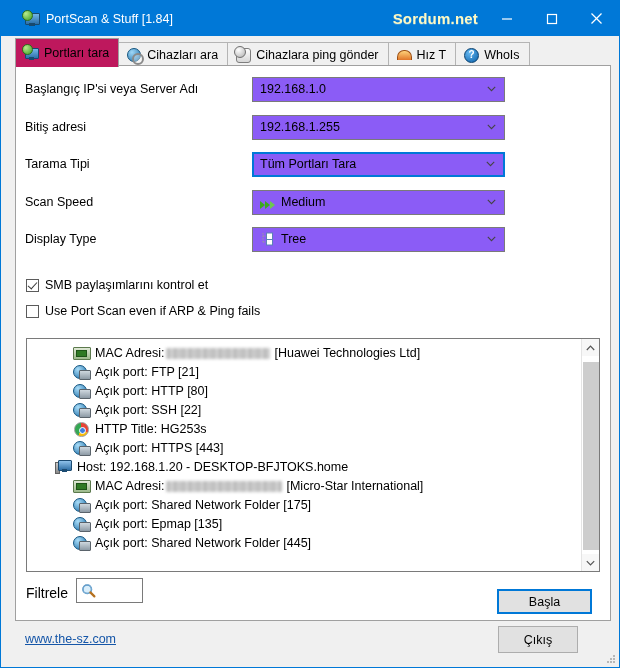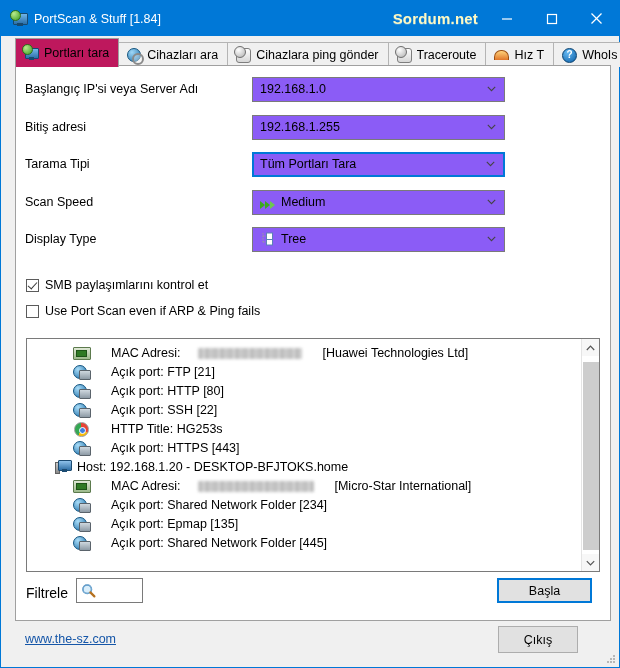--- a/index.html
+++ b/index.html
@@ -13,21 +13,21 @@
   .window{
     position:absolute;left:0;top:0;width:620px;height:668px;
     box-sizing:border-box;
     border:1px solid #0078d7;
     background:#f0f0f0;
   }
   
   .titlebar{
     position:absolute;left:0;top:0;right:0;height:35px;
     background:#0078d7;
-    display:flex;align-items:center;
+    display:flex;align-items:center;padding-left:12px;
   }
   .title-icon{
     width:17px;height:17px;margin-left:9px;margin-right:7px;
     position:relative;flex:none;
   }
   .title-icon .mon{
     position:absolute;left:3px;top:3px;width:13px;height:10px;
     background:linear-gradient(#6fb4e8,#2a6ea8);
     border:1px solid #17496f;border-radius:1px;
   }
@@ -163,21 +163,21 @@
   .res-inner{
     position:absolute;left:0;top:0;right:17px;bottom:0;
     padding:4px 0 0 0;
     overflow:hidden;
   }
   .res-row{
     height:19px;display:flex;align-items:center;
     font-size:12.5px;white-space:nowrap;
   }
   .res-row.lvl1{padding-left:28px;}
-  .res-row.lvl2{padding-left:46px;gap:16px;}
+  .res-row.lvl2{padding-left:46px;}
   .res-ico{width:17px;height:15px;margin-right:5px;flex:none;position:relative;}
   .blurmac{
     display:inline-block;
     height:11px;width:104px;
     margin:0 4px -1px 2px;
     background:repeating-linear-gradient(90deg,
       #c9c9c9 0px,#b5b5b5 3px,#d8d8d8 6px,#aeaeae 9px,#cfcfcf 12px,#bdbdbd 15px);
     filter:blur(1.6px);
     opacity:.95;
     border-radius:1px;
@@ -233,21 +233,21 @@
   }
   .filter-box .magnifier{position:absolute;left:4px;top:4px;width:15px;height:15px;}
   .btn{
     position:absolute;height:25px;
     border:1px solid #adadad;background:#e1e1e1;
     display:flex;align-items:center;justify-content:center;
     font-size:12.5px;box-sizing:border-box;color:#000;
   }
   .btn.primary{border:2px solid #0078d7;background:#e1e1e1;}
   #btn-kaydet{left:381px;top:512px;width:90px;}
-  #btn-basla{left:481px;top:512px;width:95px;}
+  #btn-basla{left:481px;top:523px;width:95px;}
   
   .footer-link{
     position:absolute;left:24px;top:631px;
     color:#1556a8;text-decoration:underline;font-size:12.5px;
   }
   #btn-cikis{
     position:absolute;left:497px;top:625px;width:80px;height:27px;
     border:1px solid #adadad;background:#e1e1e1;
     display:flex;align-items:center;justify-content:center;font-size:12.5px;
     box-sizing:border-box;
@@ -305,27 +305,20 @@
     </div>
 
     <div class="tab">
       <span class="ticon">
         <span class="ico-clock"></span>
           <span class="ico-clockdot"></span>
       </span>
       <span class="tlabel">Cihazlara ping gönder</span>
     </div>
 
-    <div class="tab">
-      <span class="ticon">
-        <span class="ico-clock"></span>
-          <span class="ico-clockdot"></span>
-      </span>
-      <span class="tlabel">Traceroute</span>
-    </div>
 
     <div class="tab clipped">
       <span class="ticon">
         <span class="ico-gauge"></span>
       </span>
       <span class="tlabel">Hız T</span>
     </div>
 
     <div class="tab">
       <span class="ticon">
@@ -495,21 +488,21 @@
           <span class="blurmac w2"></span>
           <span>[Micro-Star International]</span>
         </div>
 
 
         <div class="res-row lvl2">
           <span class="res-ico">
               <span class="i-port-globe"></span>
               <span class="i-port-mon"></span>
             </span>
-          <span>Açık port: Shared Network Folder [234]</span>
+          <span>Açık port: Shared Network Folder [175]</span>
         </div>
 
         <div class="res-row lvl2">
           <span class="res-ico">
               <span class="i-port-globe"></span>
               <span class="i-port-mon"></span>
             </span>
           <span>Açık port: Epmap [135]</span>
         </div>
 

